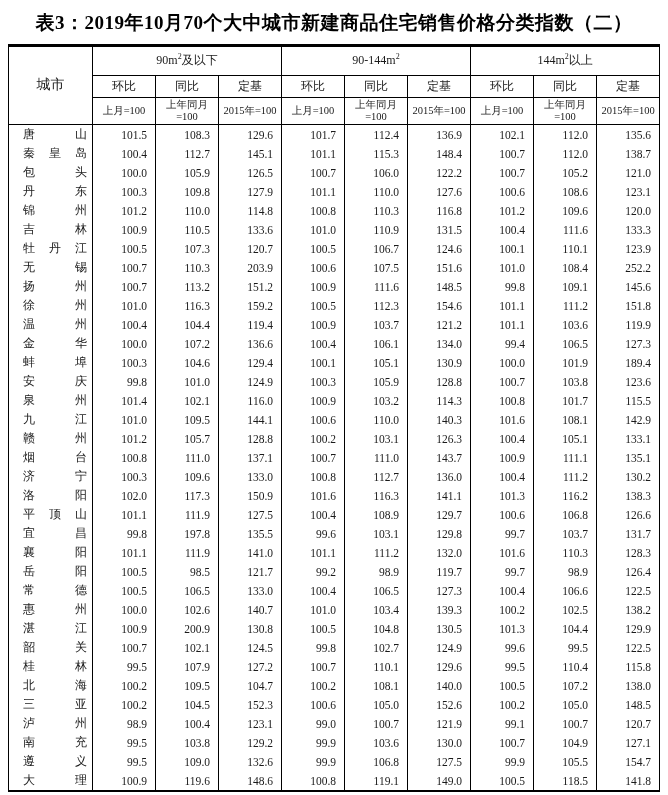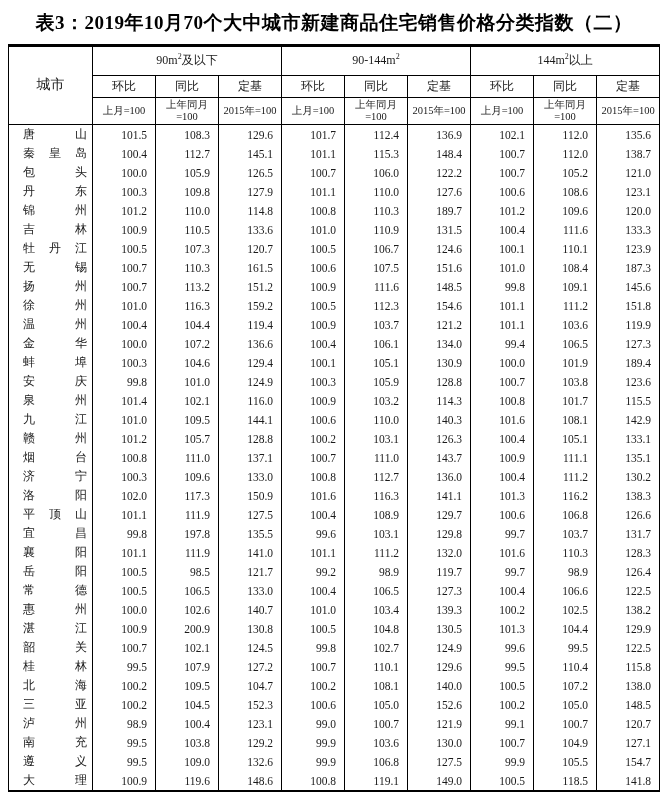--- a/index.html
+++ b/index.html
@@ -168,21 +168,21 @@
           <div class="cityname">
             <span>锦</span>
             <span>州</span>
           </div>
         </td>
         <td class="val">101.2</td>
         <td class="val">110.0</td>
         <td class="val">114.8</td>
         <td class="val">100.8</td>
         <td class="val">110.3</td>
-        <td class="val">189.7</td>
+        <td class="val">116.8</td>
         <td class="val">101.2</td>
         <td class="val">109.6</td>
         <td class="val">120.0</td>
       </tr>
       <tr>
         <td class="city">
           <div class="cityname">
             <span>吉</span>
             <span>林</span>
           </div>
@@ -217,27 +217,27 @@
       </tr>
       <tr>
         <td class="city">
           <div class="cityname">
             <span>无</span>
             <span>锡</span>
           </div>
         </td>
         <td class="val">100.7</td>
         <td class="val">110.3</td>
-        <td class="val">161.5</td>
+        <td class="val">203.9</td>
         <td class="val">100.6</td>
         <td class="val">107.5</td>
         <td class="val">151.6</td>
         <td class="val">101.0</td>
         <td class="val">108.4</td>
-        <td class="val">187.3</td>
+        <td class="val">252.2</td>
       </tr>
       <tr>
         <td class="city">
           <div class="cityname">
             <span>扬</span>
             <span>州</span>
           </div>
         </td>
         <td class="val">100.7</td>
         <td class="val">113.2</td>

